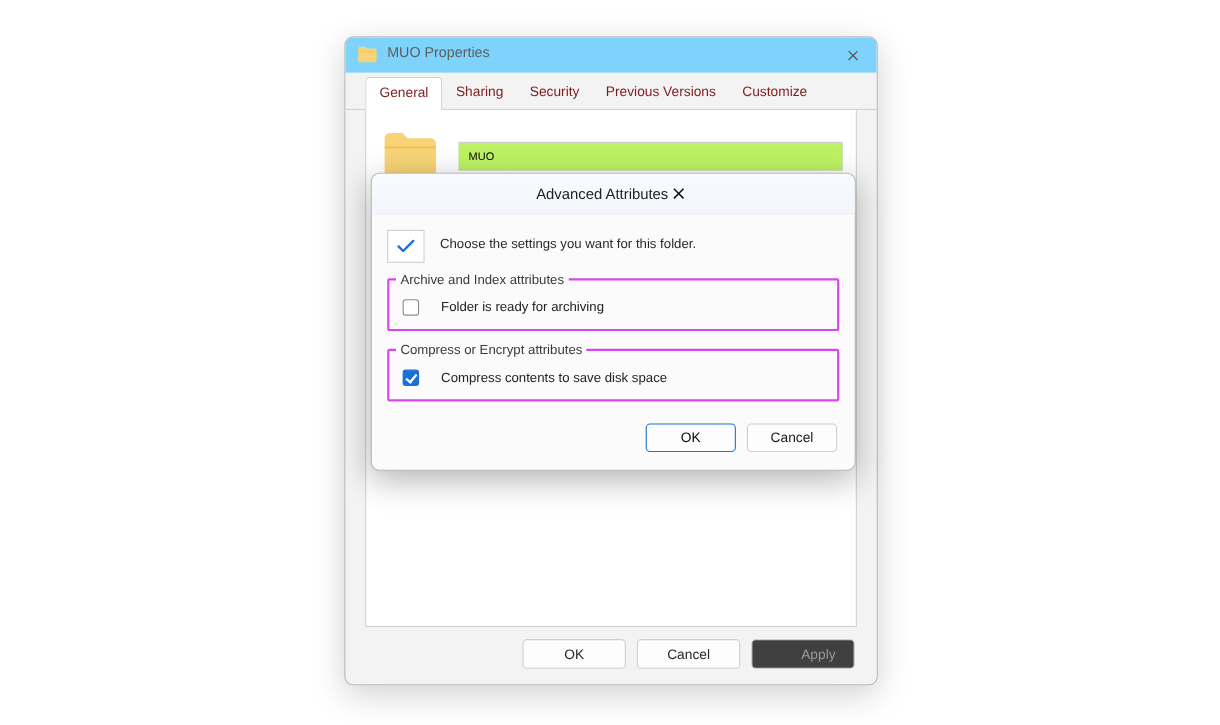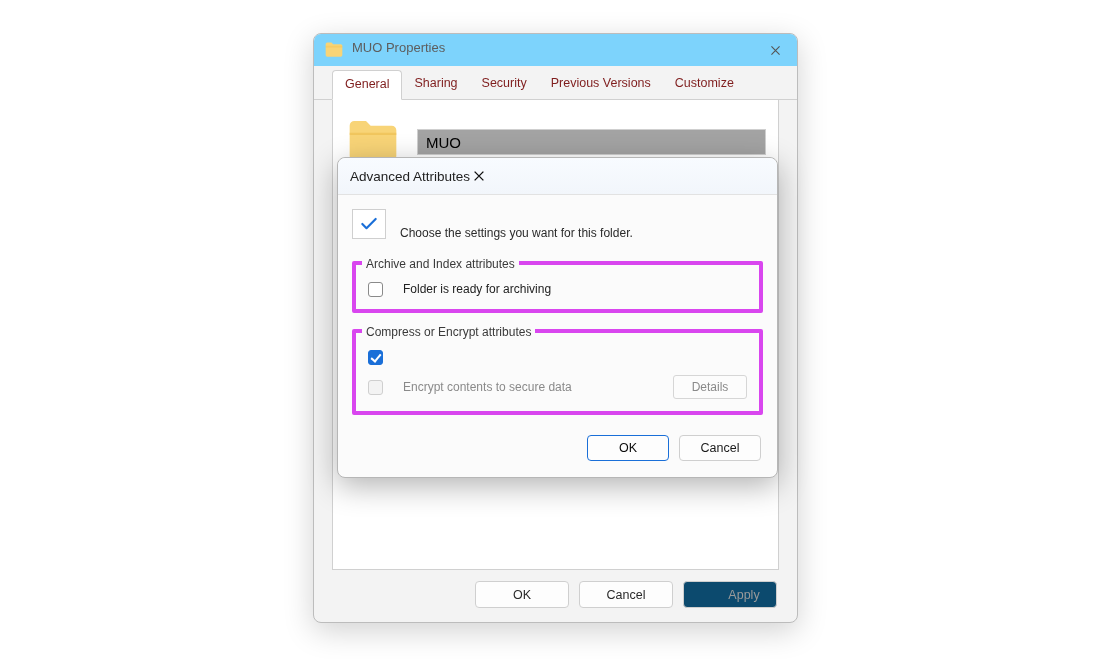--- a/index.html
+++ b/index.html
@@ -65,78 +65,78 @@
     border-top: none;
     padding: 14px 12px;
     height: 470px;
   }
   .prop-body-row { display: flex; align-items: center; gap: 16px; }
   .big-folder-icon { width: 56px; height: 56px; }
   .name-input {
     flex: 1;
     height: 26px;
     border: 1px solid #cfcfcf;
-    background: #a3a3a3;
+    background: #bef264;
     padding: 0 8px;
-    font-size: 15px;
+    font-size: 10px;
   }
   .prop-buttons {
     position: absolute;
     right: 20px;
     bottom: 14px;
     display: flex;
     gap: 10px;
   }
   .win-btn {
     min-width: 94px;
     height: 27px;
     background: #fdfdfd;
     border: 1px solid #cfcfcf;
     border-radius: 4px;
     font-size: 12.5px;
     color: #2a2a2a;
     display: flex; align-items: center; justify-content: center;
   }
-  .win-btn.disabled { color: #9a9a9a; background:#0c4a6e;padding-left:28px; }
+  .win-btn.disabled { color: #9a9a9a; background:#404040;padding-left:28px; }
 
   
   .adv-dialog {
     position: absolute;
     left: 337px;
     top: 157px;
     width: 441px;
     background: #fbfbfb;
     border: 1px solid #b6b6b6;
     border-radius: 8px;
     box-shadow: 0 8px 30px rgba(0,0,0,.30);
   }
   .adv-titlebar {
     display: flex;
     align-items: center;
-    justify-content: flex-start;
+    justify-content: center;
     padding: 9px 14px 9px 12px;
     background: linear-gradient(#f8fbff,#f2f6fb);
     border-radius: 8px 8px 0 0;
     border-bottom: 1px solid #e2e2e2;
   }
   .adv-title { font-size: 13.5px; color: #222; }
   .adv-close { width: 18px; height: 18px; display:flex; align-items:center; justify-content:center; }
   .adv-body { padding: 14px 14px 14px 14px; }
 
   .intro-row { display: flex; gap: 14px; margin-bottom: 14px; }
   .check-icon-box {
     width: 34px; height: 30px;
     border: 1px solid #cfcfcf;
     background: #fff;
     display: flex; align-items: center; justify-content: center;
   }
-  .intro-text p { margin: 16px 0 6px 0; font-size: 12px; line-height: 1.35; color: #2a2a2a; }
+  .intro-text p { margin: 4px 0 6px 0; font-size: 12px; line-height: 1.35; color: #2a2a2a; }
 
   fieldset {
-    border: 4px solid #d946ef;
+    border: 2px solid #d946ef;
     border-radius: 2px;
     margin: 0 0 16px 0;
     padding: 16px 12px 12px;
     position: relative;
     text-align: right;
   }
   legend {
     font-size: 12px;
     color: #3a3a3a;
     padding: 0 4px;
@@ -287,27 +287,21 @@
       <div class="check-row">
         <div class="chk"></div>
         <div class="chk-label">Folder is ready for archiving</div>
       </div>
     </fieldset>
 
     <fieldset>
       <legend>Compress or Encrypt attributes</legend>
       <div class="check-row">
         <div class="chk checked"></div>
-      </div>
-      <div class="compress-row">
-        <div class="check-row" style="margin-bottom:0;">
-          <div class="chk disabled"></div>
-          <div class="chk-label disabled">Encrypt contents to secure data</div>
-        </div>
-        <div class="details-btn">Details</div>
+        <div class="chk-label">Compress contents to save disk space</div>
       </div>
     </fieldset>
 
     <div class="adv-buttons">
       <div class="adv-btn primary">OK</div>
       <div class="adv-btn">Cancel</div>
     </div>
 
   </div>
 </div>

